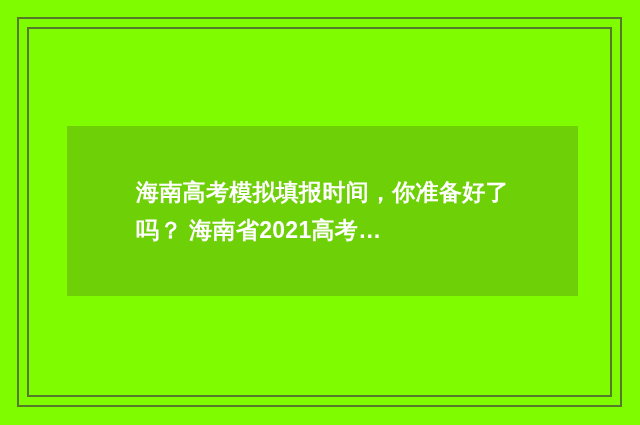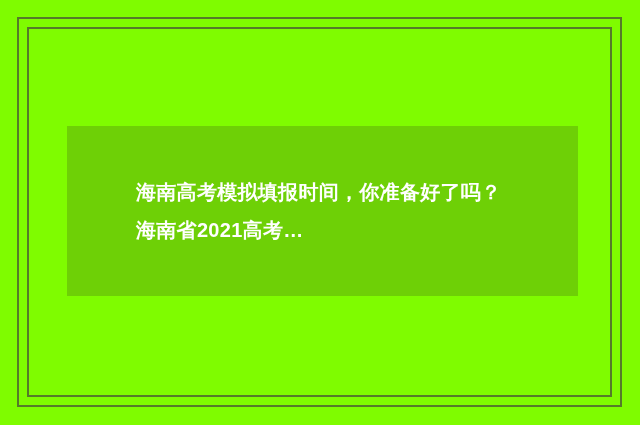--- a/index.html
+++ b/index.html
@@ -55,21 +55,21 @@
     height: 170px;
     background: #6ed006;
     box-sizing: border-box;
     display: flex;
     flex-direction: column;
     justify-content: center;
   }
 
   .headline-text {
     color: #ffffff;
-    font-size: 20px;
+    font-size: 23px;
     font-weight: bold;
     line-height: 38px;
     letter-spacing: 0.3px;
     padding: 0 64px 0 69px;
     text-align: left;
     word-break: break-word;
     margin: 0;
   }
 </style>
 </head>

